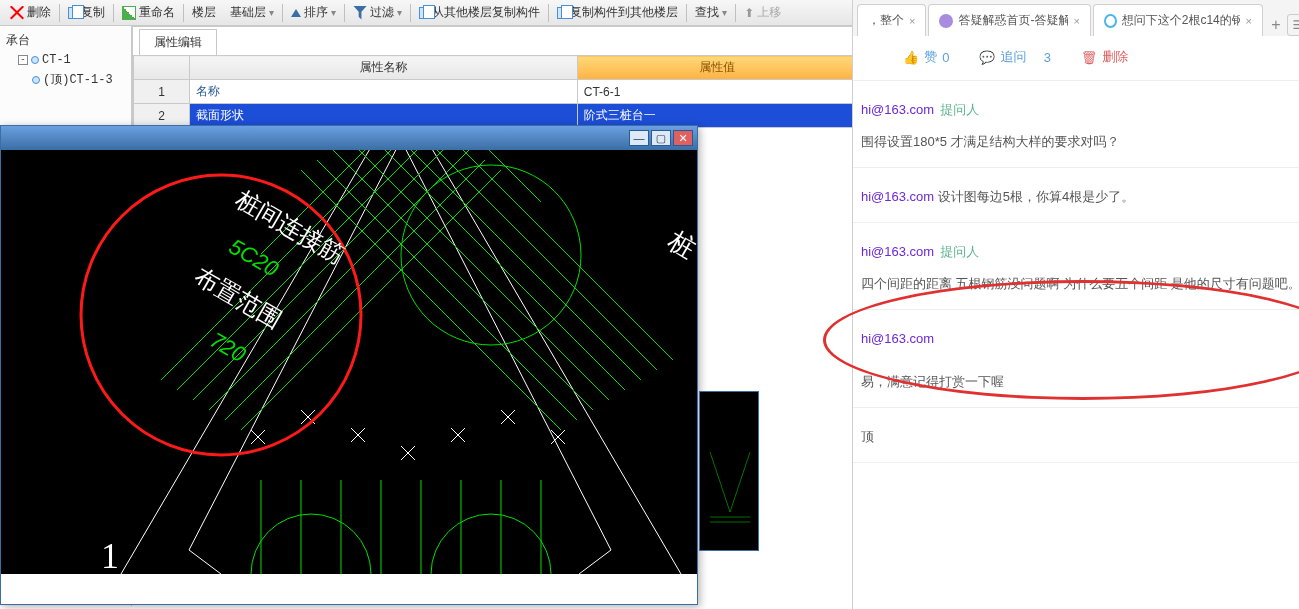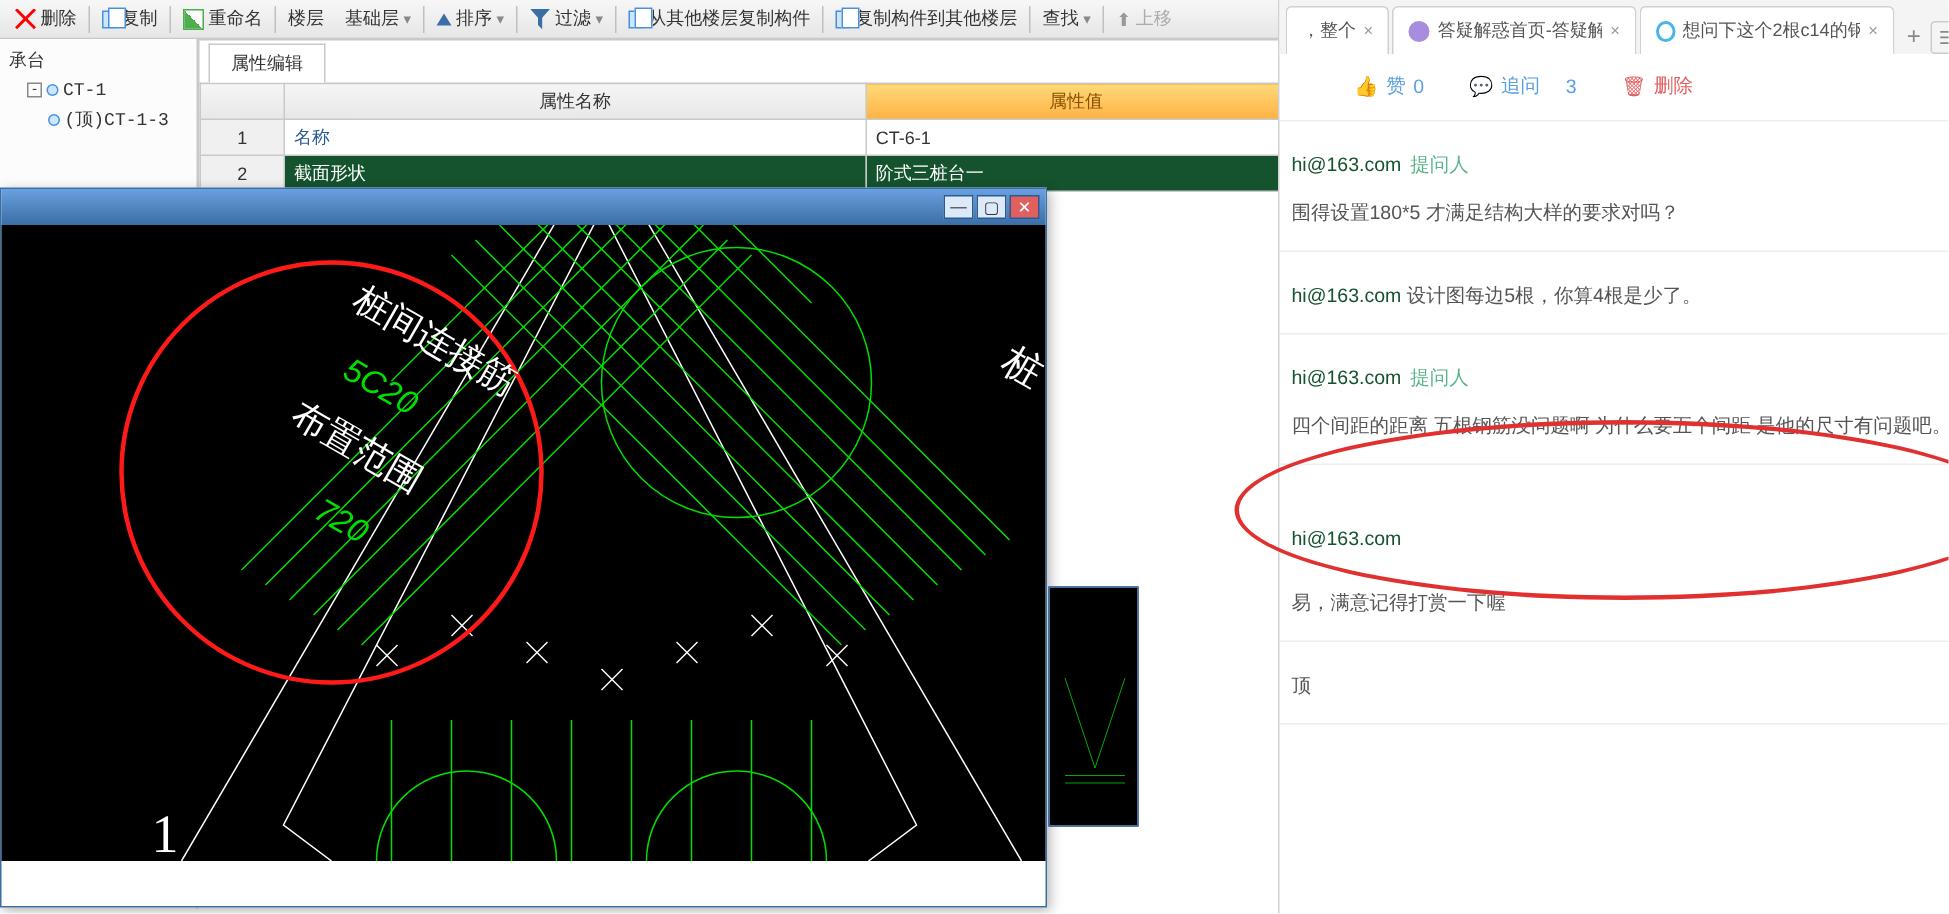--- a/index.html
+++ b/index.html
@@ -22,21 +22,21 @@
   .left-tree .indent2 { padding-left: 30px; }
   .left-tree .dot { width:8px; height:8px; border:1px solid #4a90d9; border-radius:50%; background:#cde6ff; }
   .left-tree .exp { width:10px; height:10px; border:1px solid #888; font-size:9px; line-height:9px; text-align:center; }
   .prop-panel { position:absolute; left:132px; top:26px; width:813px; height:100px; border:1px solid #c9c9c9; }
   .prop-tab { display:inline-block; background:#fff; border:1px solid #c9c9c9; border-bottom:none; padding:4px 14px; margin:2px 0 0 6px; }
   .prop-table { width:100%; border-collapse: collapse; font-size:12px; }
   .prop-table th, .prop-table td { border:1px solid #c9c9c9; padding:3px 6px; text-align:left; }
   .prop-table th { background: linear-gradient(#f5f5f5,#e8e8e8); text-align:center; font-weight:normal; }
   .prop-table th.sel { background: linear-gradient(#ffd97a,#ffb243); color:#8a5200; }
   .prop-table td.rownum { background:#f0f0f0; text-align:center; width:26px; }
-  .prop-table tr.selrow td { background:#14532d; color:#fff; }
+  .prop-table tr.selrow td { background:#1d4ed8; color:#fff; }
   .prop-table tr.selrow td.rownum { background:#f0f0f0; color:#333; }
   .checkbox { width:12px; height:12px; border:1px solid #888; display:inline-block; }
   .viewer-win { position:absolute; left:0; top:125px; width:698px; height:480px; background:#fff; border:1px solid #3a6ea5; box-shadow: 2px 2px 8px rgba(0,0,0,.3); }
   .viewer-title { height:24px; background: linear-gradient(#6aa0e0,#3a6ea5); display:flex; justify-content:flex-end; align-items:center; padding:0 4px; gap:2px; }
   .winbtn { width:20px; height:16px; background:#dce9f9; border:1px solid #2a5a95; display:flex; align-items:center; justify-content:center; font-size:11px; cursor:pointer; }
   .winbtn.close { background:#e06060; color:#fff; }
   .viewer-opt { height:28px; background:linear-gradient(#f5f5f5,#e6e6e6); display:flex; align-items:center; padding-left:40px; gap:90px; border-bottom:1px solid #c0c0c0; }
   .viewer-opt label { display:flex; align-items:center; gap:4px; cursor:pointer; }
   .radio { width:12px; height:12px; border:1px solid #666; border-radius:50%; display:inline-block; position:relative; }
   .radio.on:after { content:""; position:absolute; left:2px; top:2px; width:6px; height:6px; background:#333; border-radius:50%; }
@@ -49,21 +49,21 @@
   .tab { display:flex; align-items:center; gap:5px; padding:7px 10px; border:1px solid #d0d0d0; border-bottom:none; background:#fff; font-size:12px; color:#555; max-width:170px; border-radius:4px 4px 0 0; margin-right:2px; cursor:pointer; }
   .tab .favicon { width:14px; height:14px; border-radius:50%; }
   .tab .fav-purple { background:#a88ce0; }
   .tab .fav-blue { border:2px solid #4ab5e8; background:#fff; }
   .tab .close { color:#999; font-size:11px; }
   .tab-new { width:22px; height:22px; display:flex; align-items:center; justify-content:center; color:#888; font-size:16px; cursor:pointer; }
   .actions { display:flex; gap:30px; padding:12px 0 14px 50px; border-bottom:1px solid #eee; }
   .actions .act { display:flex; align-items:center; gap:5px; color:#5aa0e0; cursor:pointer; font-size:13px; }
   .actions .act.del { color:#e06060; }
   .comment { padding:18px 8px 14px 8px; border-bottom:1px solid #eee; font-size:13px; color:#555; line-height:1.7; }
-  .comment .user { color:#14532d;margin-top:20px; }
+  .comment .user { color:#6d28d9; }
   .comment .tag { color:#5ab58a; margin-left:6px; }
   .highlight-ellipse { position:absolute; border:3px solid #e03030; border-radius:50%; pointer-events:none; }
 </style>
 </head>
 <body>
 
 <div class="toolbar">
   <div class="btn">
       <span class="ico ico-del"></span>
       <span>删除</span>

